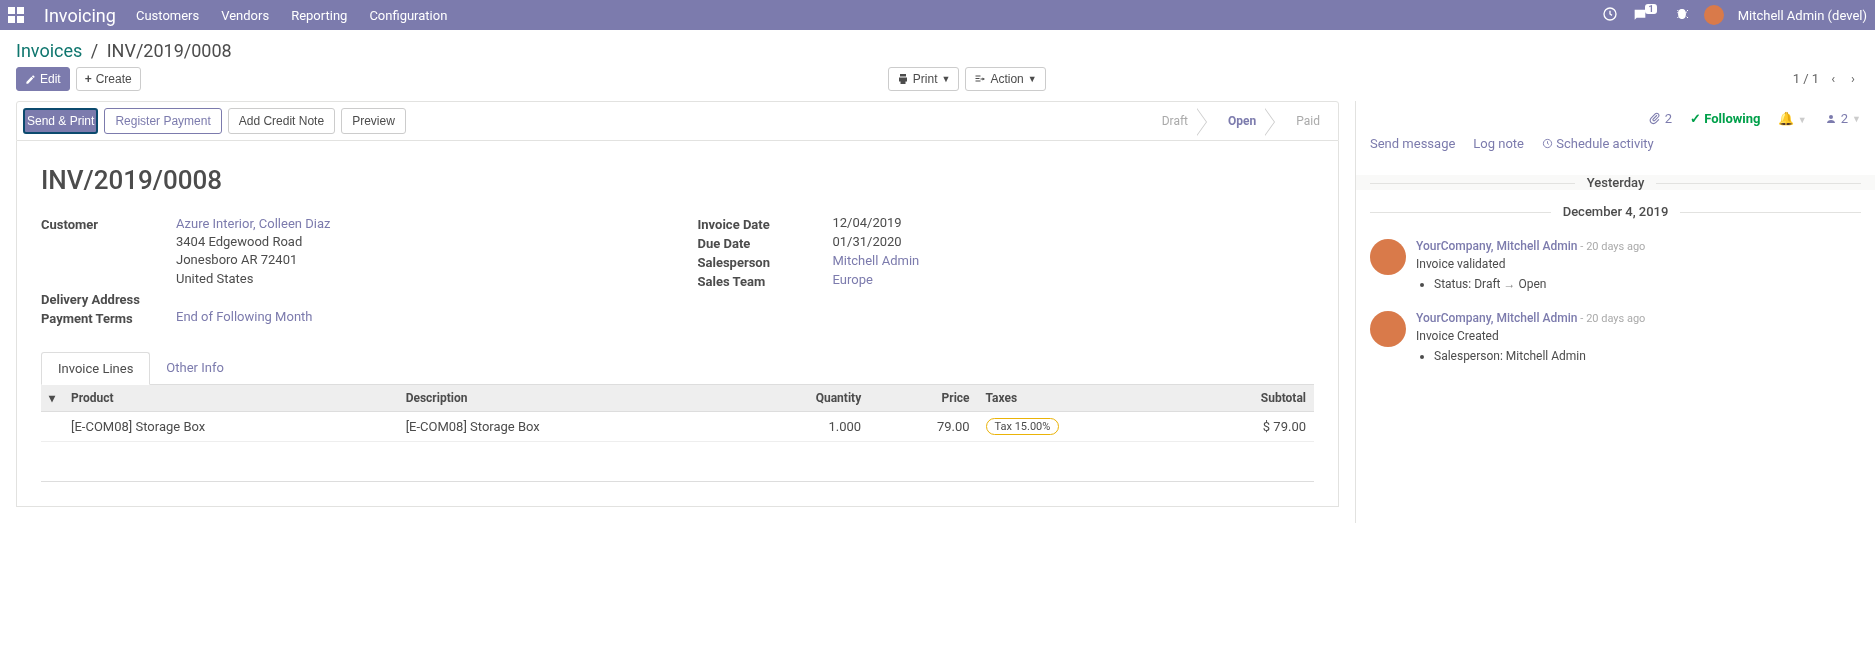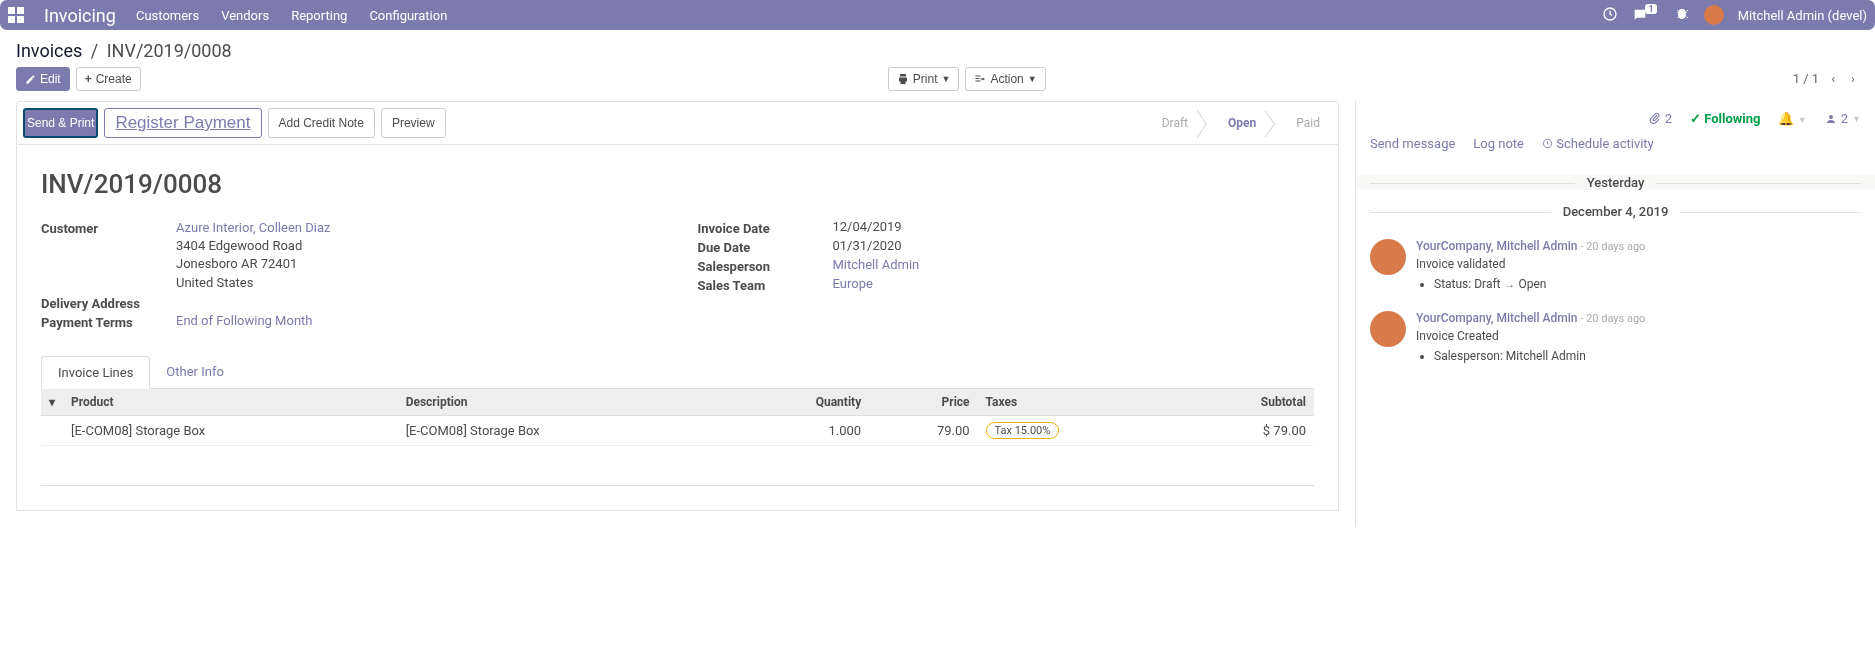--- a/index.html
+++ b/index.html
@@ -1,51 +1,51 @@
 <!DOCTYPE html>
 <html><head>
 <meta charset="utf-8">
 <style>
 * { box-sizing: border-box; margin: 0; padding: 0; }
 body { font-family: -apple-system, 'Segoe UI', Roboto, sans-serif; font-size: 13px; color: #4c4c4c; background: #fff; }
 a { color: #7c7bad; text-decoration: none; }
 
-.topnav { background: #7c7bad; color: #fff; height: 30px; display: flex; align-items: center; padding: 2px 8px; justify-content: space-between; border-radius: 7px; }
+.topnav { background: #7c7bad; color: #fff; height: 30px; display: flex; align-items: center; padding: 2px 8px; justify-content: space-between; }
 .topnav-left { display: flex; align-items: center; gap: 20px; }
 .topnav-right { display: flex; align-items: center; gap: 14px; }
 .apps-icon { width: 16px; height: 16px; display: grid; grid-template-columns: 1fr 1fr; grid-template-rows: 1fr 1fr; gap: 2px; }
 .apps-icon span { background: #fff; }
 .app-name { font-size: 18px; font-weight: 400; }
 .topnav-menu { display: flex; gap: 22px; font-size: 13px; }
 .topnav-menu span { cursor: pointer; }
 .chat-badge { background: #fff; color: #7c7bad; border-radius: 3px; font-size: 9px; padding: 0 3px; position: relative; top: -6px; left: -3px; font-weight: bold; }
 .avatar-small { width: 20px; height: 20px; border-radius: 50%; background: #d97a4a; display: inline-block; }
 .nav-icon svg { width: 16px; height: 16px; fill: #fff; }
 
 .subhead { display: flex; justify-content: space-between; align-items: center; padding: 10px 16px 6px 16px; }
 .breadcrumb { font-size: 18px; }
-.breadcrumb a { color: #0f172a; }
+.breadcrumb a { color: #0f766e; }
 .breadcrumb .sep { color: #4c4c4c; margin: 0 4px; }
 .breadcrumb .current { color: #4c4c4c; }
 
 .control-row { display: flex; justify-content: space-between; align-items: flex-start; padding: 0 16px 10px 16px; }
 .btn { display: inline-flex; align-items: center; gap: 4px; border: 1px solid #ccc; background: #fff; color: #4c4c4c; border-radius: 3px; padding: 4px 8px; font-size: 12px; cursor: pointer; }
 .btn-primary { background: #7c7bad; color: #fff; border-color: #7c7bad; }
 .btn-group { display: flex; gap: 6px; }
 .pager { display: flex; align-items: center; gap: 8px; color: #666; }
 .pager-arrow { cursor: pointer; padding: 4px; }
 
 .main-wrap { display: flex; }
 .main-content { flex: 1; padding: 0 16px 16px 16px; }
 .chatter { width: 520px; border-left: 1px solid #e2e2e0; background: #fff; padding: 0; font-size: 13px; }
 
 .statusbar { display: flex; justify-content: space-between; align-items: center; background: #fff; border: 1px solid #e2e2e0; border-radius: 3px 3px 0 0; padding: 0; }
 .statusbar-left { display: flex; gap: 6px; padding: 6px; }
 .btn-purple { background: #7c7bad; color: #fff; border: 2px solid #0c4a6e; border-radius: 3px; padding: 4px 2px; font-size: 12px; cursor: pointer; }
-.btn-outline-purple { background: #fff; color: #7c7bad; border: 1px solid #7c7bad; border-radius: 3px; padding: 4px 10px; font-size: 17px; cursor: pointer; text-decoration: underline; }
+.btn-outline-purple { background: #fff; color: #7c7bad; border: 1px solid #7c7bad; border-radius: 3px; padding: 4px 10px; font-size: 12px; cursor: pointer; }
 .btn-white { background: #fff; color: #4c4c4c; border: 1px solid #ccc; border-radius: 3px; padding: 4px 10px; font-size: 12px; cursor: pointer; }
 .status-steps { display: flex; align-items: center; }
 .status-step { position: relative; padding: 6px 18px 6px 22px; color: #aaa; font-size: 12px; }
 .status-step.active { color: #7c7bad; font-weight: bold; }
 .status-step::after { content: ''; position: absolute; right: 0; top: 0; width: 0; height: 0; border-top: 14px solid transparent; border-bottom: 14px solid transparent; border-left: 10px solid #fff; z-index: 2; }
 .status-step::before { content: ''; position: absolute; right: -1px; top: 0; width: 0; height: 0; border-top: 14px solid transparent; border-bottom: 14px solid transparent; border-left: 10px solid #ccc; z-index: 1; }
 .status-step:last-child::after, .status-step:last-child::before { display: none; }
 
 .sheet { background: #fff; border: 1px solid #e2e2e0; border-top: none; padding: 24px; }
 .sheet h1 { font-size: 26px; color: #4c4c4c; font-weight: 500; margin-bottom: 20px; }

